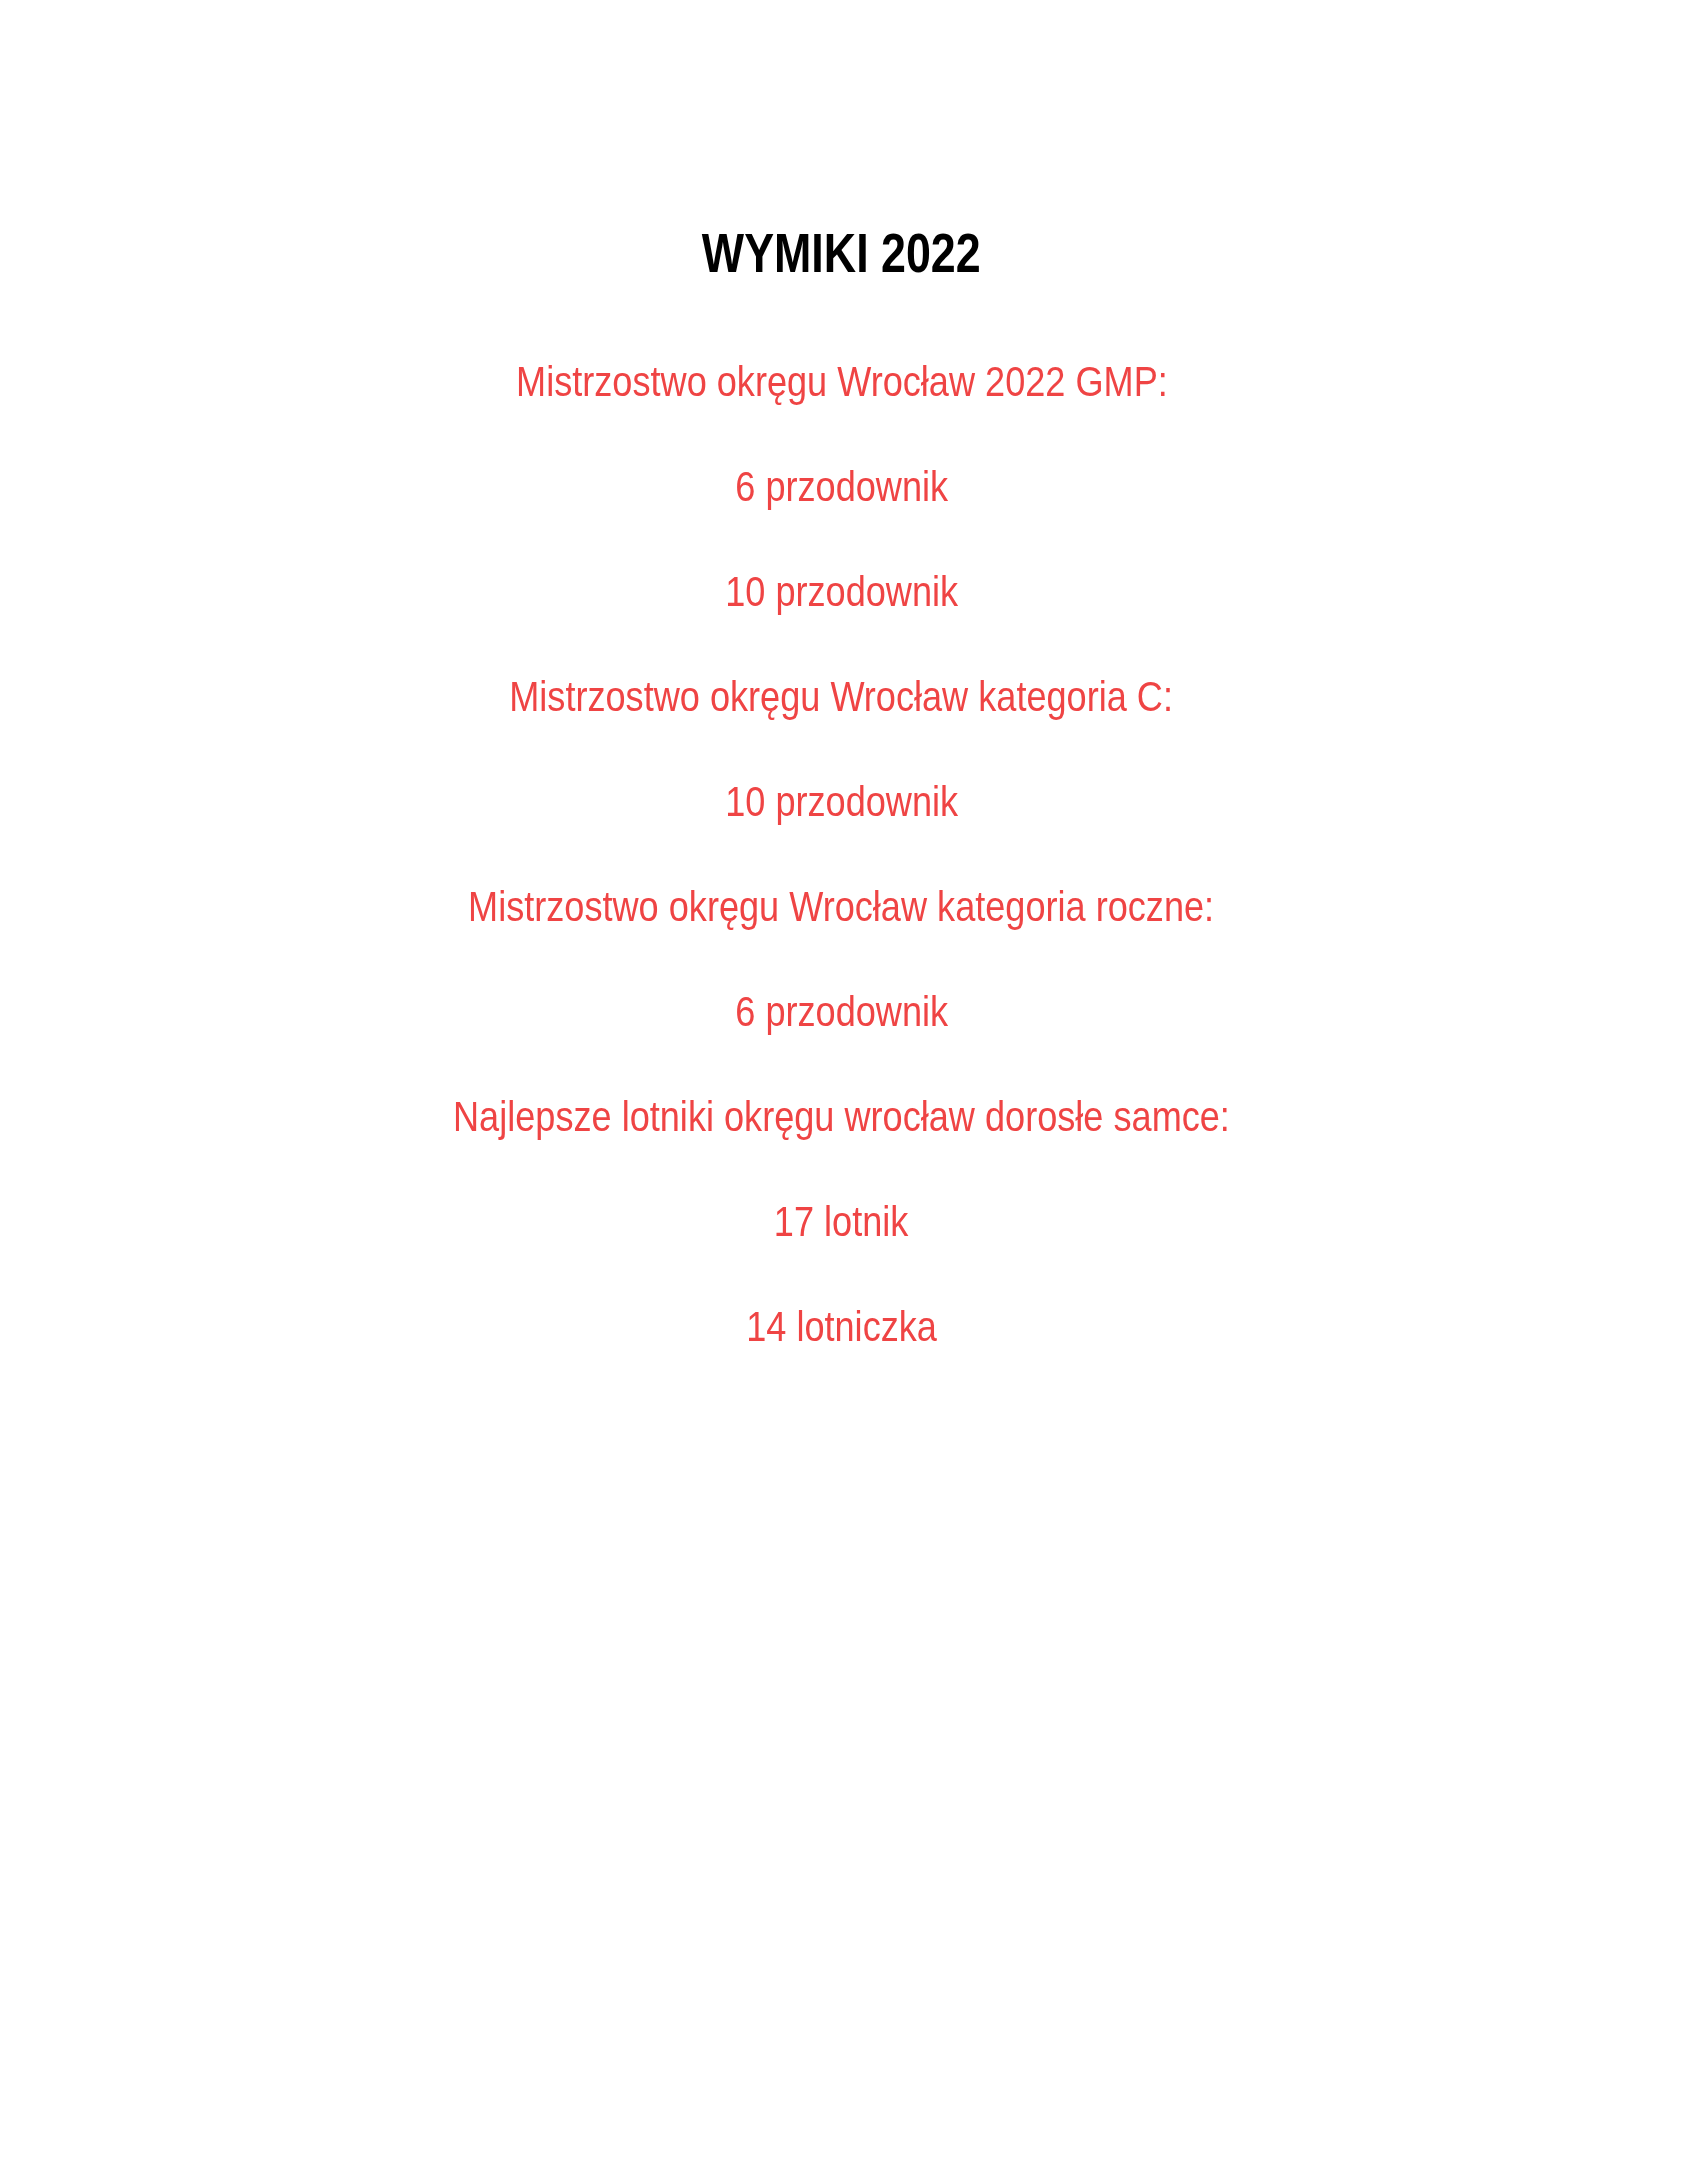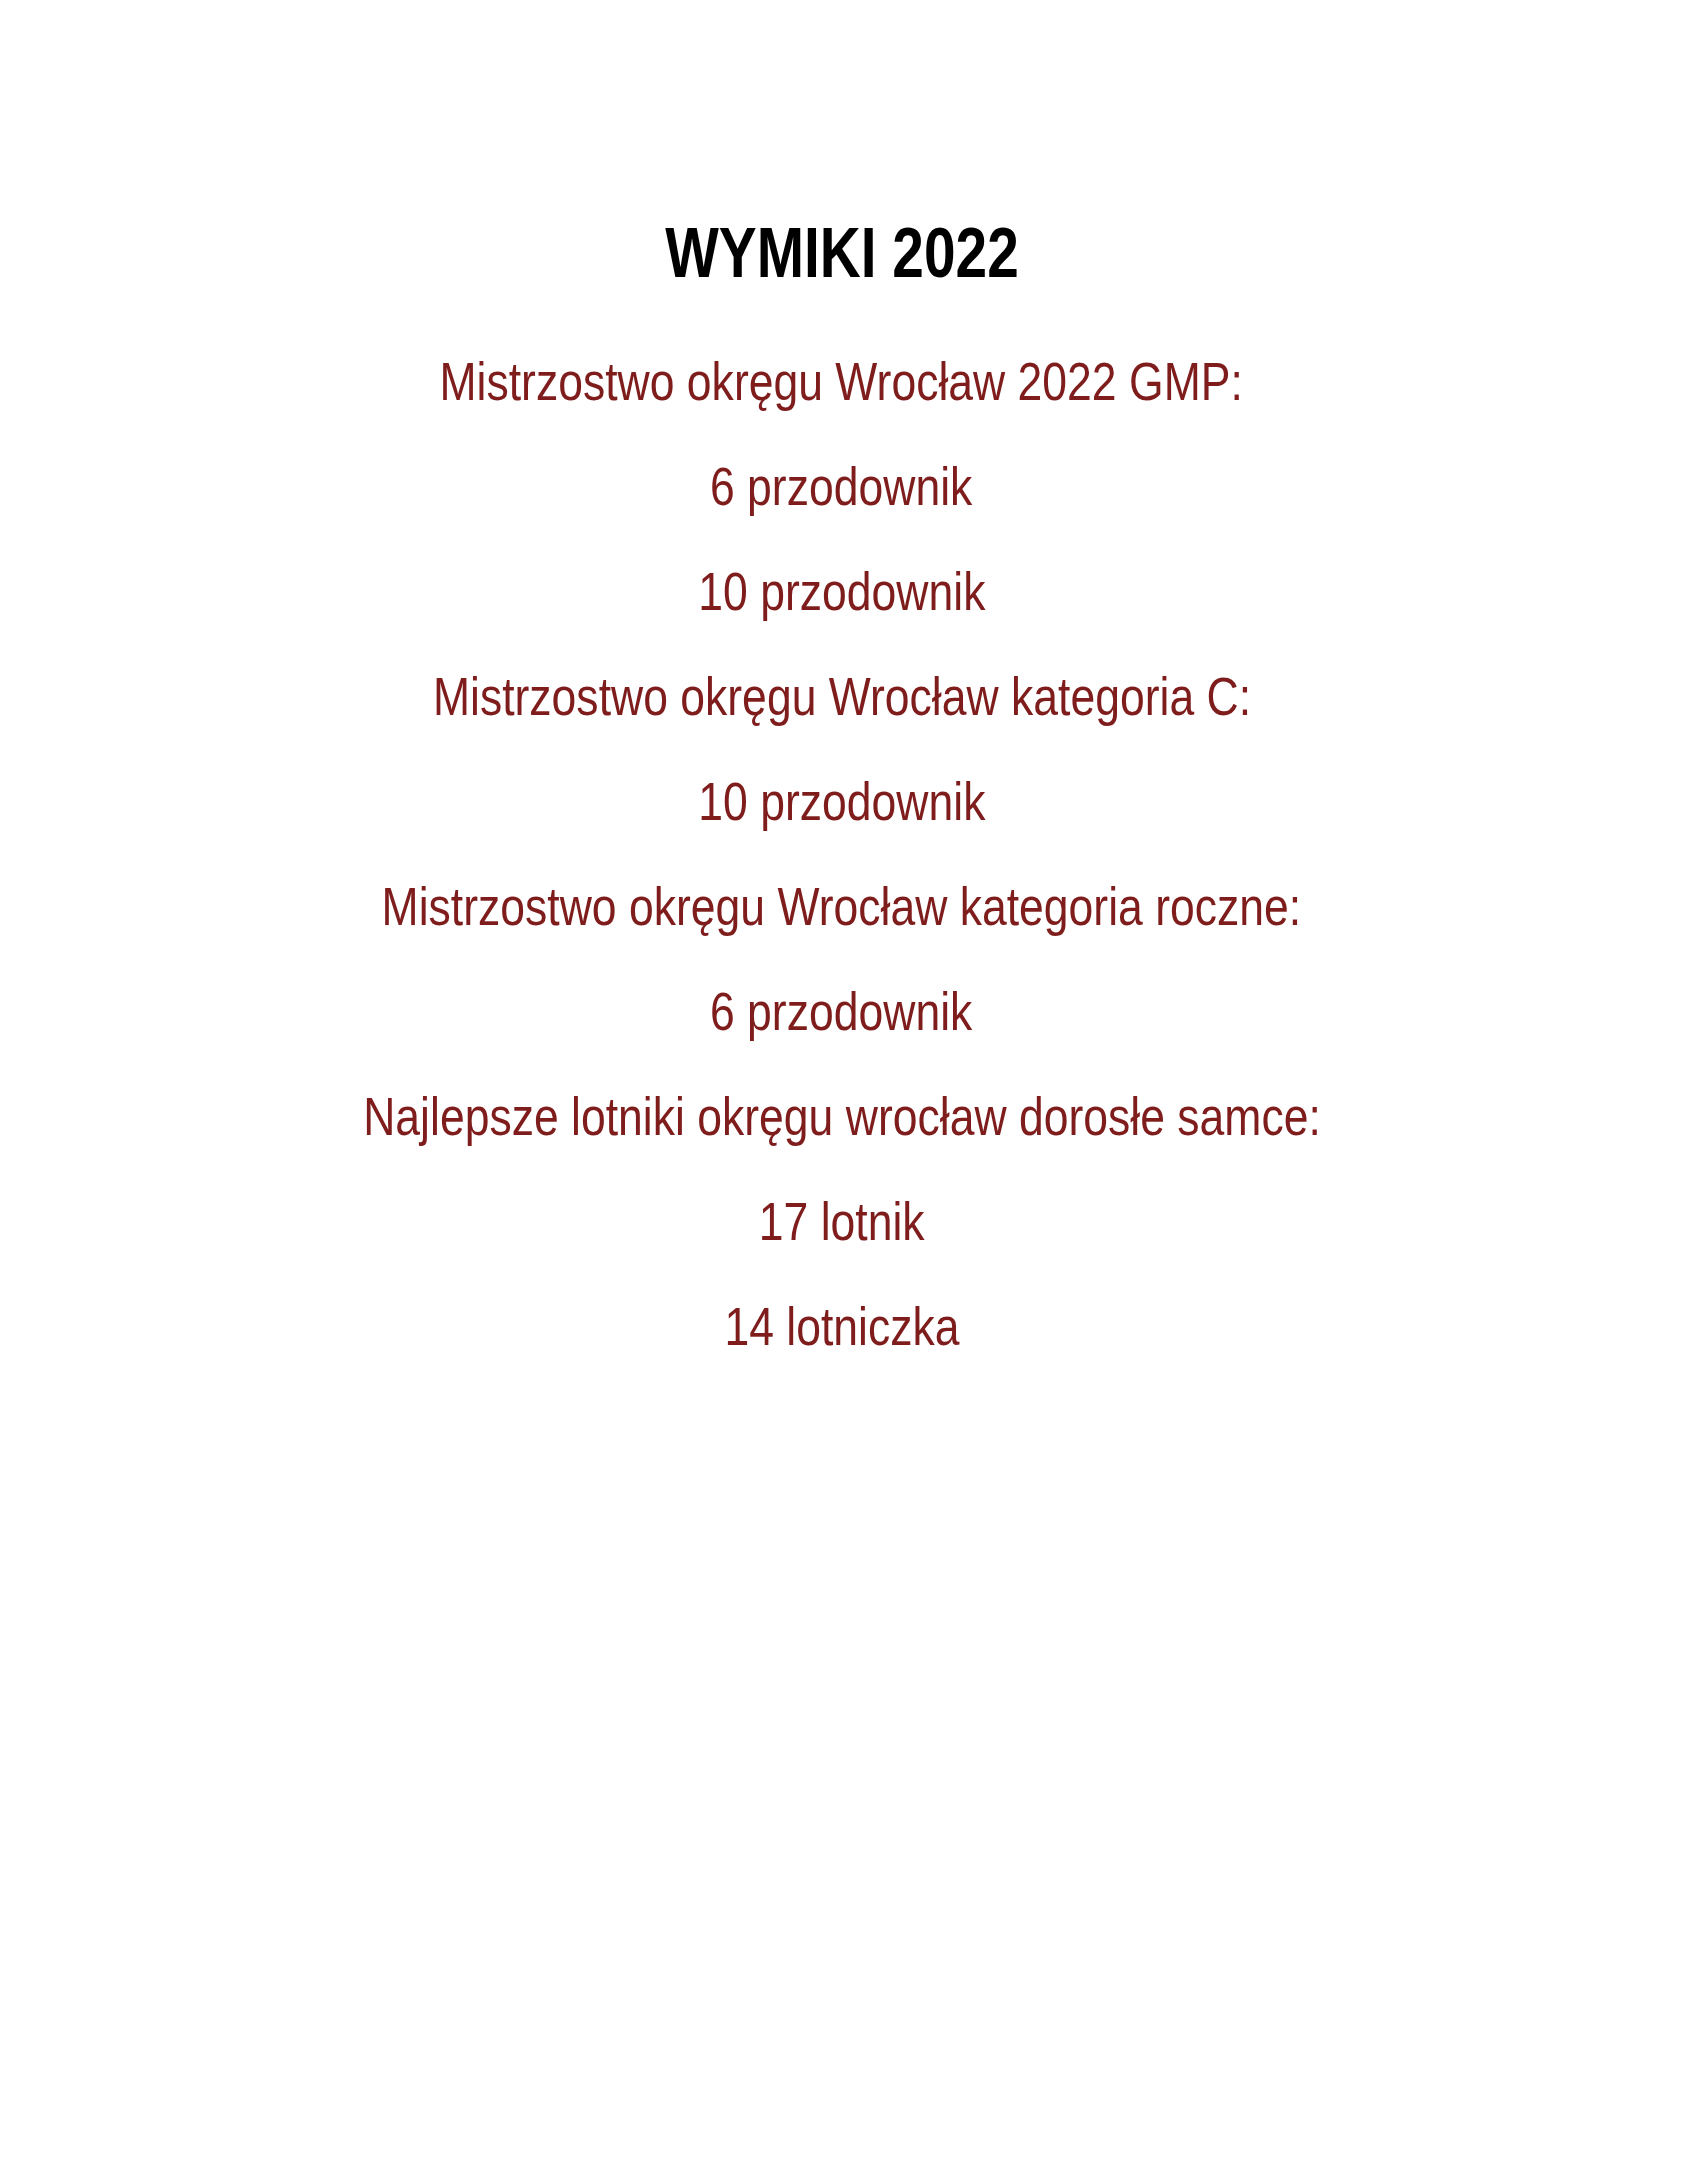--- a/index.html
+++ b/index.html
@@ -23,31 +23,31 @@
   .doc {
     position: absolute;
     left: 0;
     top: 0;
     width: 1683px;
     padding-top: 203px;
     text-align: center;
     white-space: nowrap;
   }
   .doc-title {
-    font-size: 71px;
+    font-size: 56px;
     font-weight: 700;
     line-height: 99px;
     color: #000000;
     margin-bottom: 27px;
   }
   .doc-line {
-    font-size: 53px;
+    font-size: 43px;
     font-weight: 400;
     line-height: 105px;
-    color: #7f1d1d;
+    color: #ef4444;
   }
   
   .cond {
     display: inline-block;
     transform: scaleX(0.84);
     transform-origin: 50% 50%;
   }
   .doc-title .cond {
     transform: scaleX(0.80);
   }

